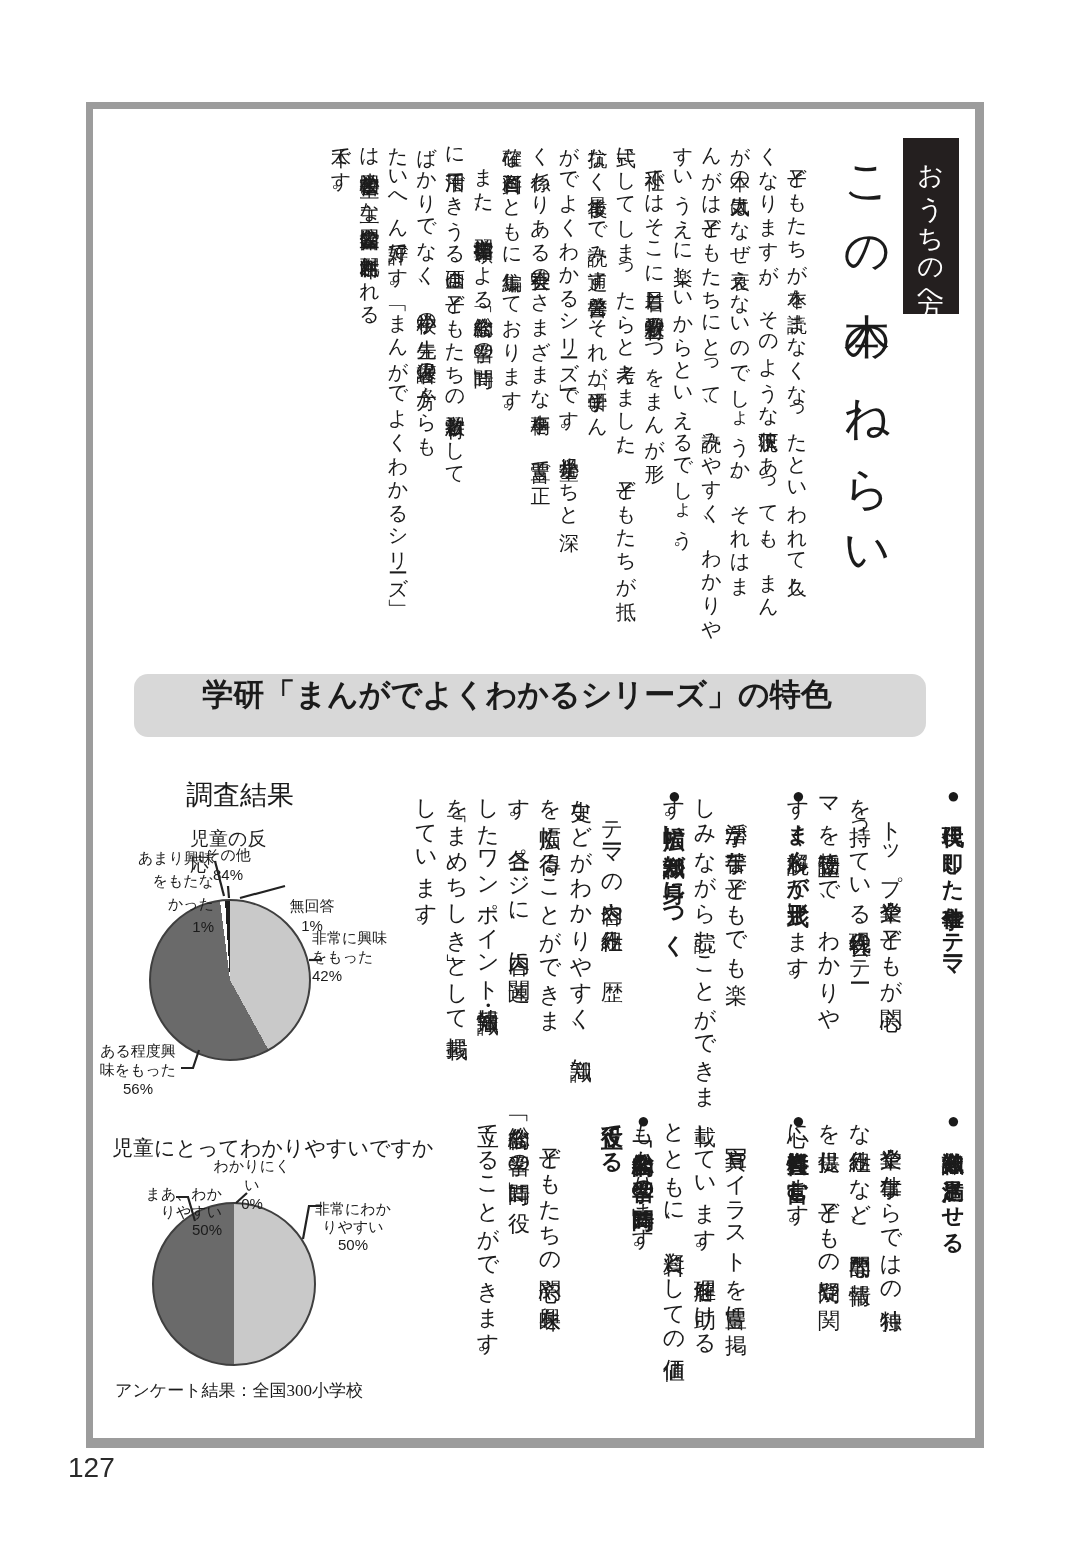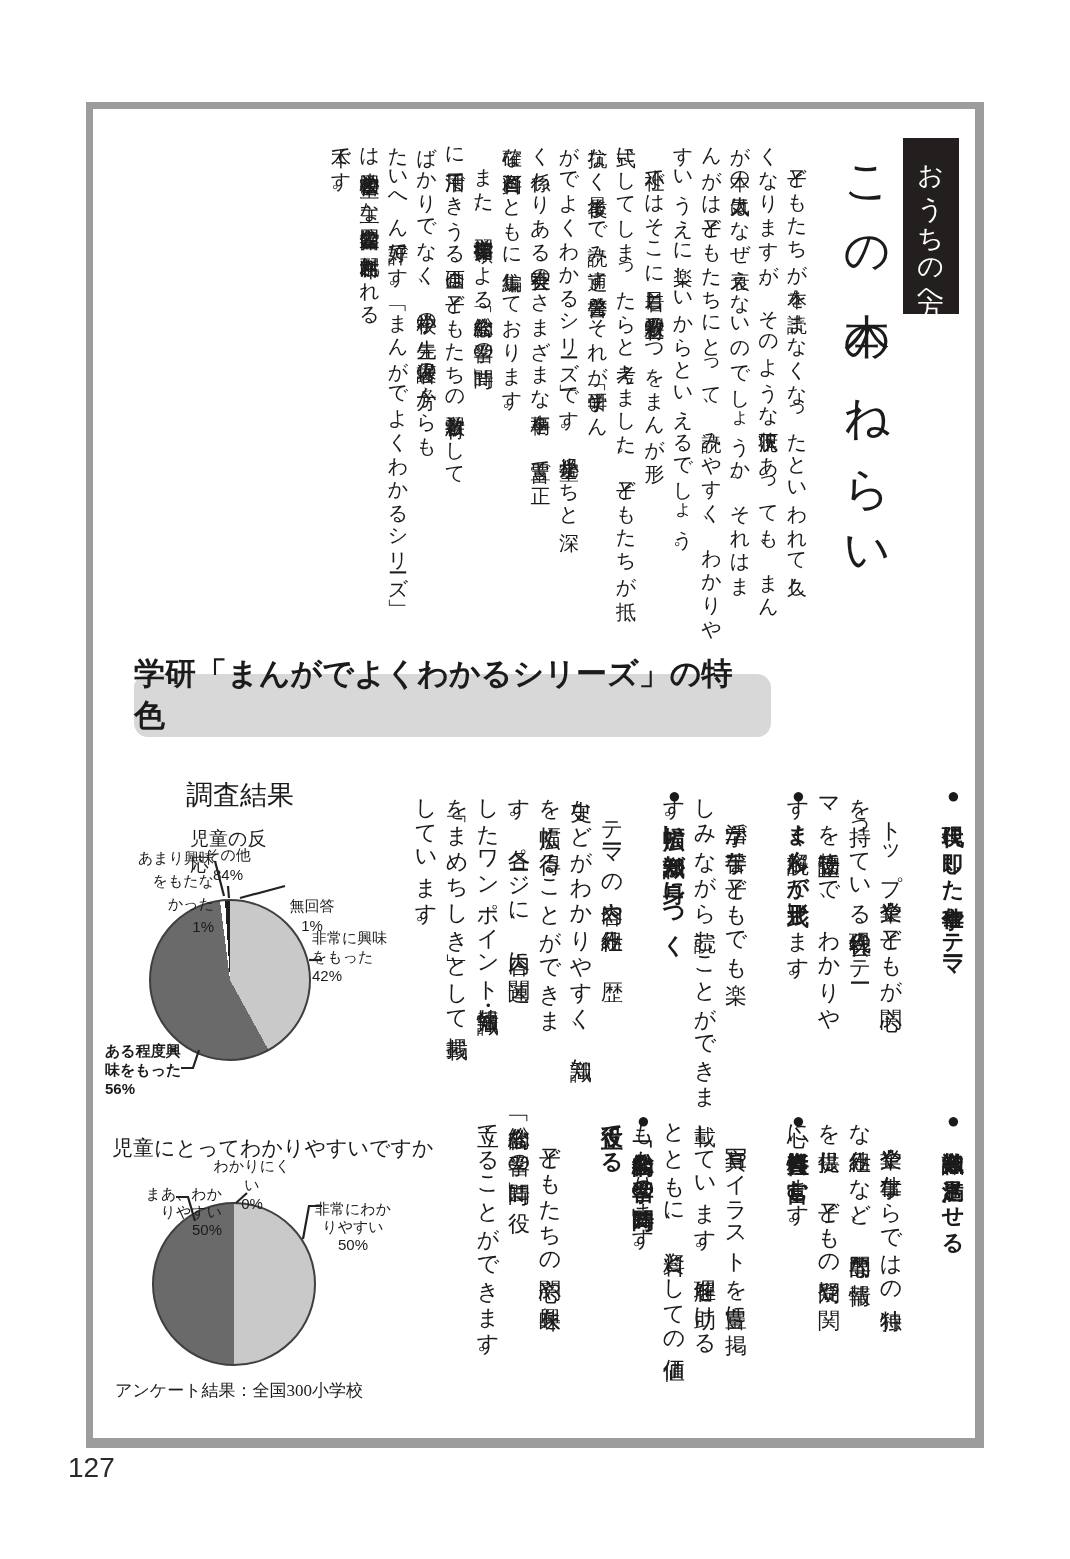--- a/index.html
+++ b/index.html
@@ -9,22 +9,22 @@
          background:#fff;border:7px solid #9c9c9c;border-right-width:9px;border-bottom-width:10px;}
   
   .badge{position:absolute;left:903px;top:138px;width:56px;height:176px;background:#241f1f;color:#fff;
          writing-mode:vertical-rl;font-family:"Liberation Sans",sans-serif;font-size:26px;
          letter-spacing:2px;line-height:56px;text-align:center;}
   .title-v{position:absolute;left:836px;top:136px;height:480px;writing-mode:vertical-rl;
            font-size:46px;letter-spacing:18px;font-weight:500;}
   .intro-text{position:absolute;left:327px;top:133px;height:508px;writing-mode:vertical-rl;
               font-size:20px;line-height:28.5px;letter-spacing:1px;white-space:pre-line;}
   
-  .banner{position:absolute;left:134px;top:674px;width:637px;height:63px;background:#d8d8d8;
-          border-radius:14px;display:flex;align-items:flex-end;justify-content:center;box-sizing:border-box;
+  .banner{position:absolute;left:134px;top:674px;width:792px;height:63px;background:#d8d8d8;
+          border-radius:14px;display:flex;align-items:flex-start;justify-content:center;box-sizing:border-box;
           padding-right:26px;font-family:"Liberation Sans",sans-serif;font-weight:bold;font-size:31px;}
   
   .feat{position:absolute;writing-mode:vertical-rl;height:332px;line-height:31px;font-size:22px;
         letter-spacing:1px;white-space:pre-line;}
   .feat-head{font-family:"Liberation Sans",sans-serif;font-weight:bold;}
   .feat-body{font-family:"Liberation Serif",serif;}
   .f1{left:783px;top:783px;} .f2{left:659px;top:783px;} .f3{left:411px;top:783px;}
   .f4{left:783px;top:1108px;} .f5{left:628px;top:1108px;} .f6{left:473px;top:1108px;}
   
   .gothic{font-family:Liberation Serif, serif;margin-top:8px;}
@@ -35,21 +35,21 @@
         background:conic-gradient(#c9c9c9 0deg 151.2deg,#6a6a6a 151.2deg 352.8deg,
                    #ffffff 352.8deg 356.4deg,#1e1e1e 356.4deg 360deg);}
   .pie2{left:152px;top:1202px;width:164px;height:164px;
         background:conic-gradient(#c9c9c9 0deg 180deg,#6a6a6a 180deg 360deg);}
   .plabel{position:absolute;font-family:"Liberation Sans",sans-serif;font-size:15px;line-height:20px;
           white-space:pre-line;}
   .l-notint{left:100px;top:846px;width:114px;text-align:right;line-height:23px;}
   .l-other{left:196px;top:845px;width:64px;text-align:center;}
   .l-noans{left:281px;top:848px;width:62px;text-align:center;margin-top:48px;}
   .l-very{left:312px;top:928px;width:80px;text-align:left;line-height:19px;}
-  .l-some{left:105px;top:1041px;width:80px;text-align:left;line-height:19px;font-weight:bold;}
+  .l-some{left:98px;top:1041px;width:80px;text-align:center;line-height:19px;}
   .chart2-title{position:absolute;left:112px;top:1126px;font-size:21px;}
   .l-hard{left:212px;top:1156px;width:80px;text-align:center;line-height:19px;}
   .l-soclear{left:94px;top:1185px;width:80px;text-align:right;line-height:18px;padding-left:48px;}
   .l-vclear{left:313px;top:1192px;width:80px;text-align:center;line-height:18px;margin-top:8px;}
   .caption{position:absolute;left:115px;top:1371px;font-size:17px;}
   .leads{position:absolute;pointer-events:none;}
   .lead1{left:95px;top:840px;}
   .lead2{left:95px;top:1140px;}
   .leads path{stroke:#222;stroke-width:2.2;fill:none;}
   .page-number{position:absolute;left:68px;top:1452px;font-family:"Liberation Sans",sans-serif;

